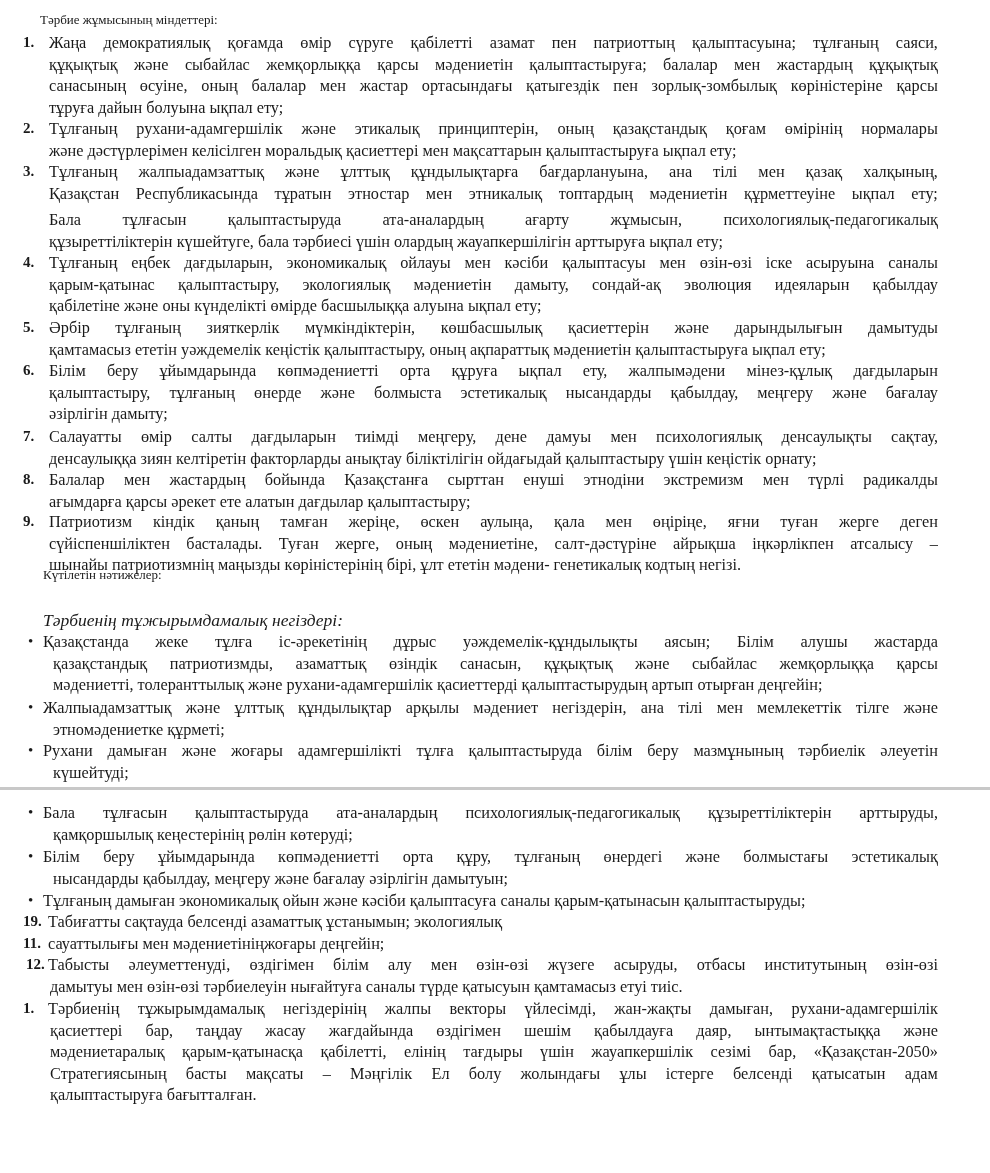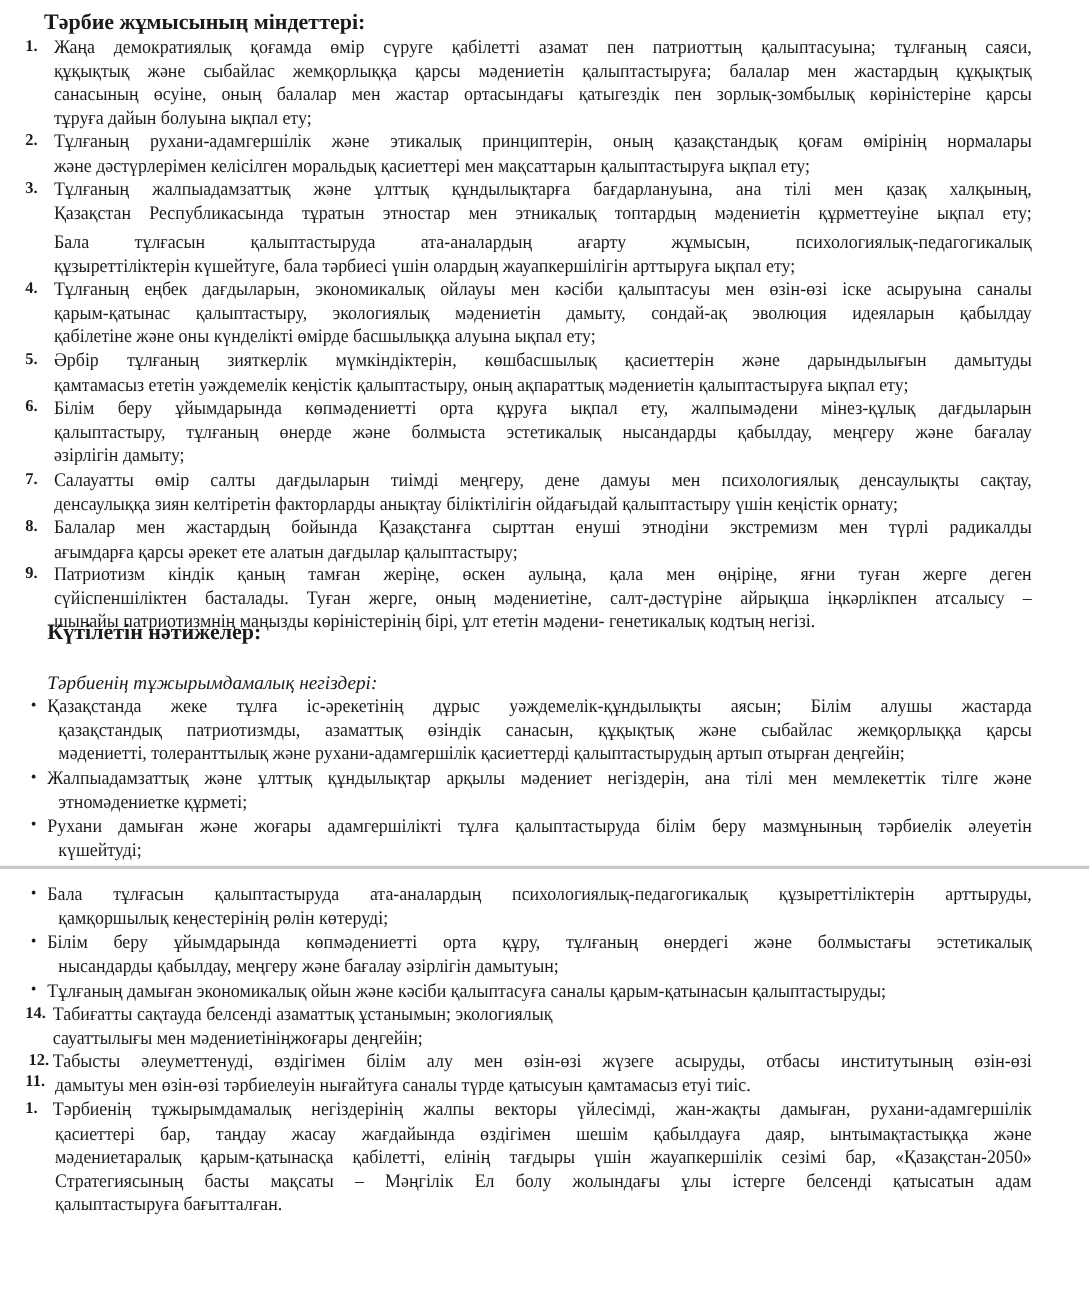--- a/index.html
+++ b/index.html
@@ -9,21 +9,21 @@
     color: #1a1a1a;
   }
   .page { position: absolute; left: 0; top: 0; width: 990px; }
   .line {
     position: absolute;
     font-size: 17.5px;
     line-height: 22px;
     white-space: nowrap;
     transform-origin: left top;
   }
-  .heading { font-weight: bold; font-size: 20px; }
+  .heading { font-weight: normal; font-size: 13px; }
   .num { position: absolute; font-weight: bold; font-size: 15px; line-height: 22px; }
   .bullet { position: absolute; font-size: 15px; line-height: 22px; }
   .divider {
     position: absolute; left: 0; width: 990px; top: 787px; height: 3px;
     background: #c8c8c8;
   }
 </style>
 </head>
 <body>
 
@@ -348,23 +348,23 @@
         <span>өнердегі</span>
         <span>және</span>
         <span>болмыстағы</span>
         <span>эстетикалық</span>
       </div>
       <div class="line" style="left: 53px; top: 866.6px; transform: scaleX(0.93);">нысандарды қабылдау, меңгеру және бағалау әзірлігін дамытуын;</div>
       <div class="bullet" style="left: 28px; top: 889px;">•</div>
       <div class="line" style="left: 43px; top: 889px; transform: scaleX(0.93);">Тұлғаның дамыған экономикалық ойын және кәсіби қалыптасуға саналы қарым-қатынасын қалыптастыруды;</div>
     </div>
   <div id="results-numbered">
-      <div class="num" style="left: 23px; top: 910px;">14.</div>
+      <div class="num" style="left: 23px; top: 910px;">19.</div>
       <div class="line" style="left: 48px; top: 910px; transform: scaleX(0.93);">Табиғатты сақтауда белсенді азаматтық ұстанымын; экологиялық</div>
-      <div class="num" style="left: 23px; top: 932px; margin-top: 40px;">11.</div>
+      <div class="num" style="left: 23px; top: 932px;">11.</div>
       <div class="line" style="left: 48px; top: 932px; transform: scaleX(0.93);">сауаттылығы мен мәдениетініңжоғары деңгейін;</div>
       <div class="num" style="left: 26px; top: 953px;">12.</div>
       <div class="line" style="left: 48px; top: 953px; display: flex; justify-content: space-between; width: 956.989px; transform: scaleX(0.93);">
         <span>Табысты</span>
         <span>әлеуметтенуді,</span>
         <span>өздігімен</span>
         <span>білім</span>
         <span>алу</span>
         <span>мен</span>
         <span>өзін-өзі</span>

